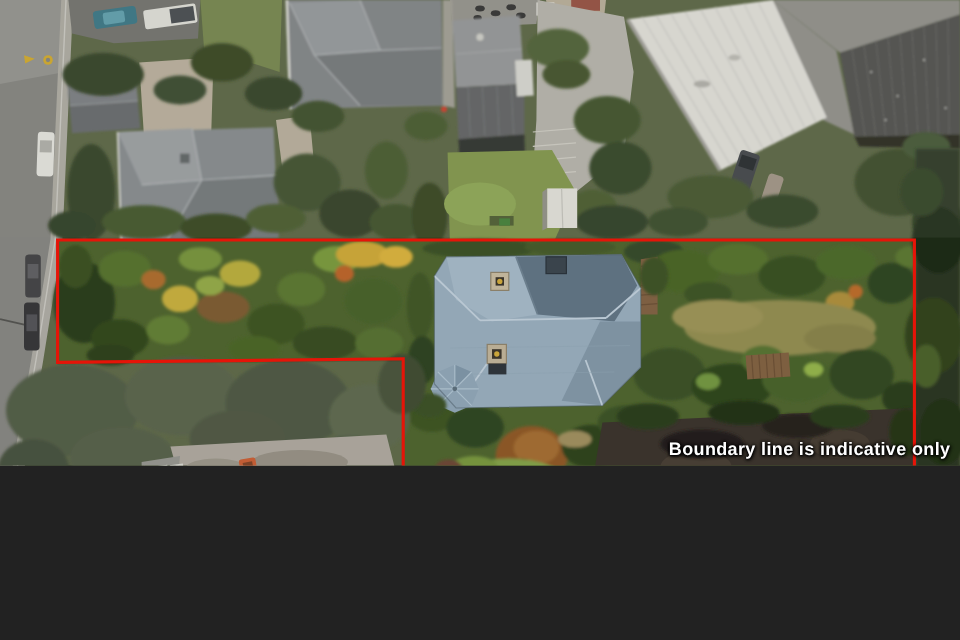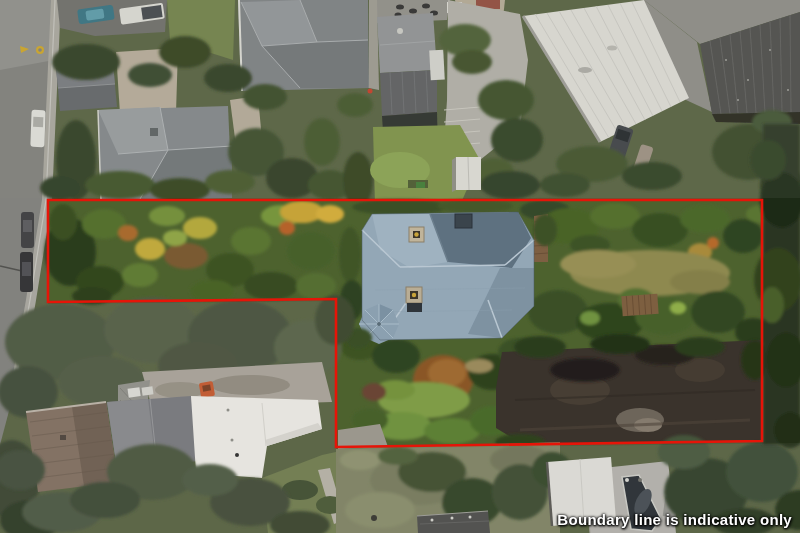--- a/index.html
+++ b/index.html
@@ -1,16 +1,16 @@
 <!DOCTYPE html>
 <html><head>
 <meta charset="utf-8">
 <style>
   html,body{margin:0;padding:0;background:#222;}
-  .stage{position:relative;width:800px;height:533px;overflow:hidden;
+  .stage{position:relative;width:800px;height:388px;overflow:hidden;
          font-family:"Liberation Sans",sans-serif;}
   .stage svg{position:absolute;inset:0;display:block;}
   .caption{position:absolute;right:8px;bottom:5px;color:#fff;
            font-size:15px;font-weight:700;letter-spacing:.3px;
            text-shadow:0 0 3px rgba(0,0,0,.95),0 1px 2px rgba(0,0,0,.9),
                        1px 1px 3px rgba(0,0,0,.85),-1px 0 2px rgba(0,0,0,.6);}
 </style>
 </head>
 <body>
 

